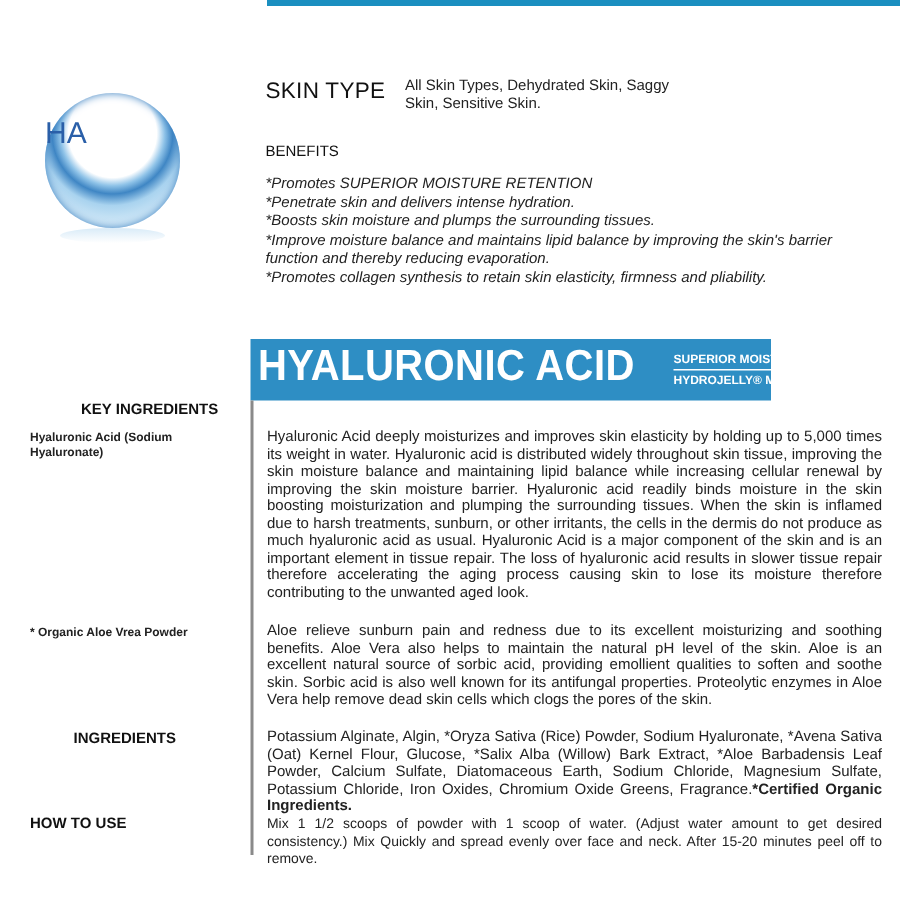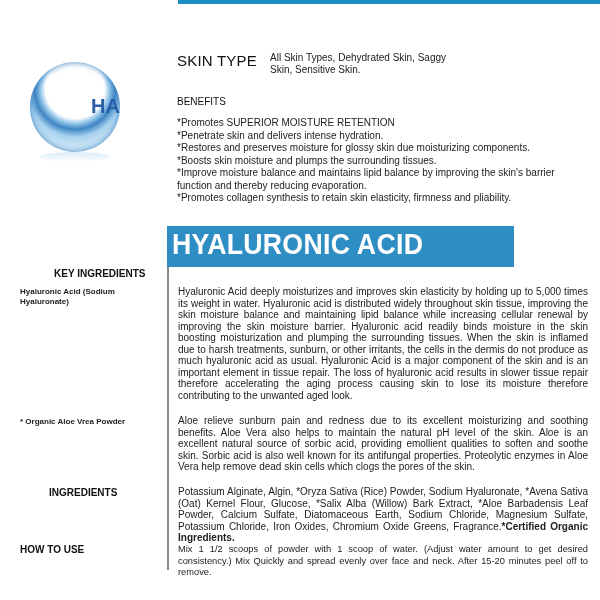--- a/index.html
+++ b/index.html
@@ -1,28 +1,28 @@
 <!DOCTYPE html>
 <html><head>
 <meta charset="utf-8">
 <style>
   html, body { margin:0; padding:0; background:#ffffff; }
   body { width:600px; height:600px; position:relative; overflow:hidden; font-family:"Liberation Sans", sans-serif; color:#1a1a1a; }
   .topbar { position:absolute; left:178px; top:0; width:422px; height:4px; background:#1a8fc0; }
   .logo { position:absolute; left:30px; top:62px; width:90px; height:90px; border-radius:50%;
           background: radial-gradient(circle at 50% 30%, #ffffff 0%, #ffffff 38%, #8fc3e8 45%, #3f86c4 52%, #a9d3ef 62%, #d8ecf8 80%, #6aa9d9 100%);
           box-shadow: inset 0 0 6px #3a7fc0; }
-  .logo-text { position:absolute; left:0; right:0; top:33px; text-align:right; font-weight:bold; font-size:20px; color:#2a5fa8; }
+  .logo-text { position:absolute; left:0; right:0; top:16px; text-align:left; font-weight:normal; font-size:20px; color:#2a5fa8; }
   .logo-reflect { position:absolute; left:40px; top:152px; width:70px; height:10px; border-radius:50%; background:linear-gradient(#cfe6f6, #ffffff); opacity:0.8; }
 
   .skin-label { position:absolute; left:177px; top:52px; font-size:15px; letter-spacing:0.2px; color:#111; }
   .skin-value { position:absolute; left:270px; top:52px; width:200px; font-size:10px; line-height:12px; color:#222; }
 
   .benefits-title { position:absolute; left:177px; top:96px; font-size:10px; color:#111; }
-  .benefits-list { position:absolute; left:177px; top:117px; width:410px; margin:0; padding:0; list-style:none; font-size:10px; line-height:12.5px; color:#222; }
+  .benefits-list { position:absolute; left:177px; top:117px; width:410px; margin:0; padding:0; list-style:none; font-size:10px; line-height:12.5px; color:#222;font-style:italic; }
   .benefits-list li::before { content:"*"; }
 
   .banner { position:absolute; left:167px; top:226px; width:347px; height:41px; background:#2e8ec4; }
   .banner-title { position:absolute; left:5px; top:2px; font-size:29px; font-weight:bold; color:#ffffff; letter-spacing:0.3px; transform:scaleX(0.92); transform-origin:left; white-space:nowrap; }
   .banner-sub { position:absolute; left:282px; top:8px; width:134px; font-size:8px; font-weight:bold; color:#ffffff; line-height:11px; }
   .banner-sub .line1 { border-bottom:1px solid #ffffff; padding-bottom:1px; display:block; white-space:nowrap; }
   .banner-sub .line2 { display:block; padding-top:1px; white-space:nowrap; }
 
   .vline { position:absolute; left:167px; top:267px; width:2px; height:303px; background:#8a8a8a; }
 
@@ -42,28 +42,31 @@
 </div>
 <div class="logo-reflect"></div>
 
 <div class="skin-label">SKIN TYPE</div>
 <div class="skin-value">All Skin Types, Dehydrated Skin, Saggy Skin, Sensitive Skin.</div>
 
 <div class="benefits-title">BENEFITS</div>
 <ul class="benefits-list">
   <li>Promotes SUPERIOR MOISTURE RETENTION</li>
   <li>Penetrate skin and delivers intense hydration.</li>
-  <li>Restores and preserves moisture for glossy skin due moisturizing components.</li>
   <li>Boosts skin moisture and plumps the surrounding tissues.</li>
   <li>Improve moisture balance and maintains lipid balance by improving the skin's barrier function and thereby reducing evaporation.</li>
   <li>Promotes collagen synthesis to retain skin elasticity, firmness and pliability.</li>
 </ul>
 
 <div class="banner">
   <div class="banner-title">HYALURONIC ACID</div>
+  <div class="banner-sub">
+    <span class="line1">SUPERIOR MOISTURE RETENTION</span>
+    <span class="line2">HYDROJELLY® MASK</span>
+  </div>
 </div>
 
 <div class="vline"></div>
 
 <div class="left-label" style="top:268px;margin-left:34px;">KEY INGREDIENTS</div>
 <div class="left-sub" style="top:287px;">Hyaluronic Acid (Sodium Hyaluronate)</div>
 <p class="para" style="top:286px;">Hyaluronic Acid deeply moisturizes and improves skin elasticity by holding up to 5,000 times its weight in water. Hyaluronic acid is distributed widely throughout skin tissue, improving the skin moisture balance and maintaining lipid balance while increasing cellular renewal by improving the skin moisture barrier. Hyaluronic acid readily binds moisture in the skin boosting moisturization and plumping the surrounding tissues. When the skin is inflamed due to harsh treatments, sunburn, or other irritants, the cells in the dermis do not produce as much hyaluronic acid as usual. Hyaluronic Acid is a major component of the skin and is an important element in tissue repair. The loss of hyaluronic acid results in slower tissue repair therefore accelerating the aging process causing skin to lose its moisture therefore contributing to the unwanted aged look.</p>
 
 <div class="left-sub" style="top:417px;">* Organic Aloe Vrea Powder</div>
 <p class="para" style="top:415px;">Aloe relieve sunburn pain and redness due to its excellent moisturizing and soothing benefits. Aloe Vera also helps to maintain the natural pH level of the skin. Aloe is an excellent natural source of sorbic acid, providing emollient qualities to soften and soothe skin. Sorbic acid is also well known for its antifungal properties. Proteolytic enzymes in Aloe Vera help remove dead skin cells which clogs the pores of the skin.</p>

